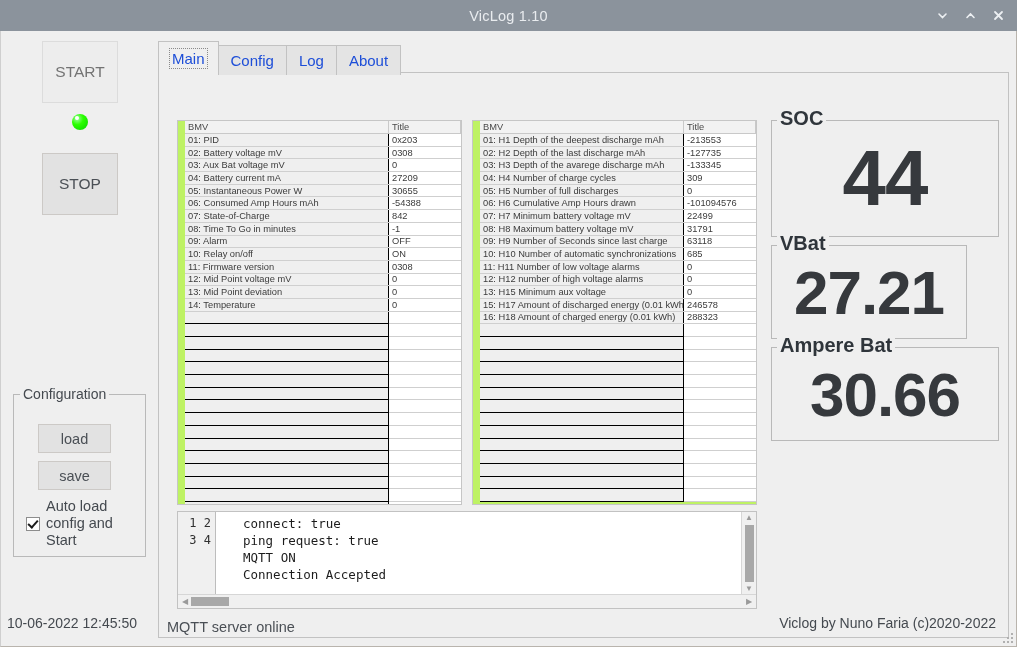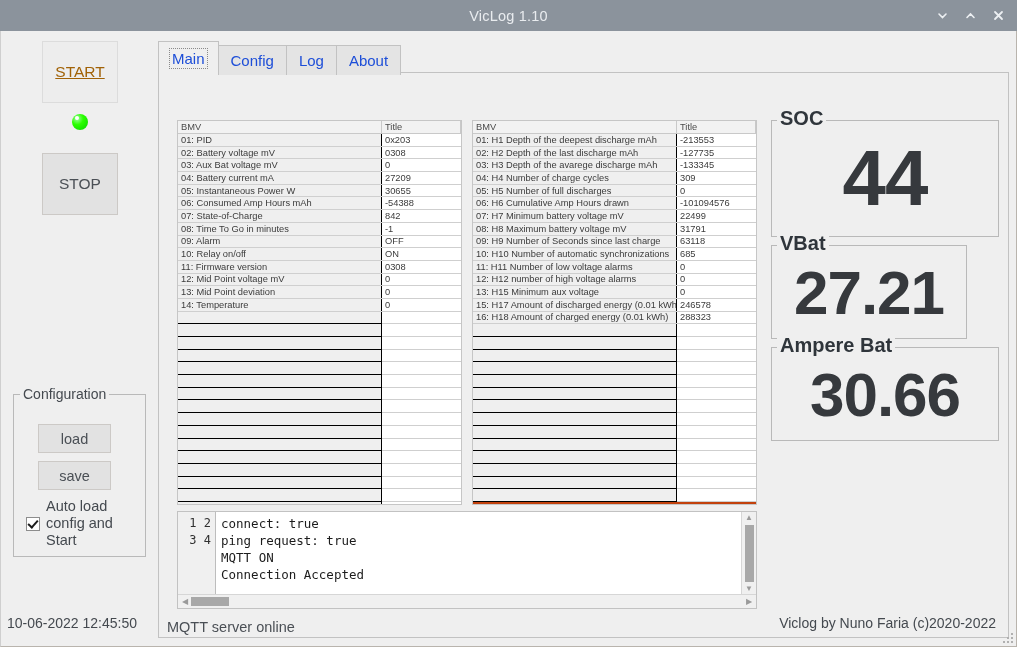--- a/index.html
+++ b/index.html
@@ -85,24 +85,23 @@
     border: 1px solid #ccc9c6;
     display: flex;
     align-items: center;
     justify-content: center;
     font-size: 15.5px;
     color: #4a4f55;
     box-sizing: border-box;
     cursor: default;
   }
   .bigbtn.disabled {
-    color: #a16207;
+    color: #737373;
     background: #ededed;
     border-color: #dcdcdc;
-    text-decoration: underline;
   }
   #start-button { left: 41px; top: 10px; width: 76px; height: 62px; }
   #stop-button  { left: 41px; top: 122px; width: 76px; height: 62px; }
 
   .led {
     position: absolute;
     left: 71px; top: 83px;
     width: 16px; height: 16px;
     border-radius: 50%;
     background: radial-gradient(circle at 33% 30%, #9dff9d 0%, #2bff00 38%, #07d400 100%);
@@ -231,24 +230,25 @@
     left: 157px; top: 41px;
     width: 851px; height: 566px;
     background: #efefef;
     border: 1px solid #c2c2c2;
     box-sizing: border-box;
   }
 
   
   .tablebox {
     position: absolute;
-    background: #c2410c;
+    background: #bef264;
     border: 1px solid #c6c6c6;
     box-sizing: border-box;
     overflow: hidden;
+    padding-left: 7px;
   }
   #bmv-table-box    { left: 18px;  top: 47px; width: 285px; height: 385px; }
   #history-table-box{ left: 313px; top: 47px; width: 285px; height: 385px; }
 
   table.grid {
     border-collapse: collapse;
     table-layout: fixed;
     width: 100%;
     font-size: 9.3px;
     color: #3b3b3b;
@@ -321,20 +321,21 @@
     background: #ffffff;
     border: 1px solid #c2c2c2;
     box-sizing: border-box;
     display: flex;
     flex-direction: column;
   }
   .console-inner {
     flex: 1;
     display: flex;
     overflow: hidden;
+    gap: 22px;
   }
   .gutter {
     width: 38px;
     background: #f0f0f0;
     border-right: 1px solid #bdbdbd;
     font-family: "DejaVu Sans Mono", monospace;
     font-size: 12px;
     color: #303030;
     text-align: right;
     padding: 3px 4px 0 0;

